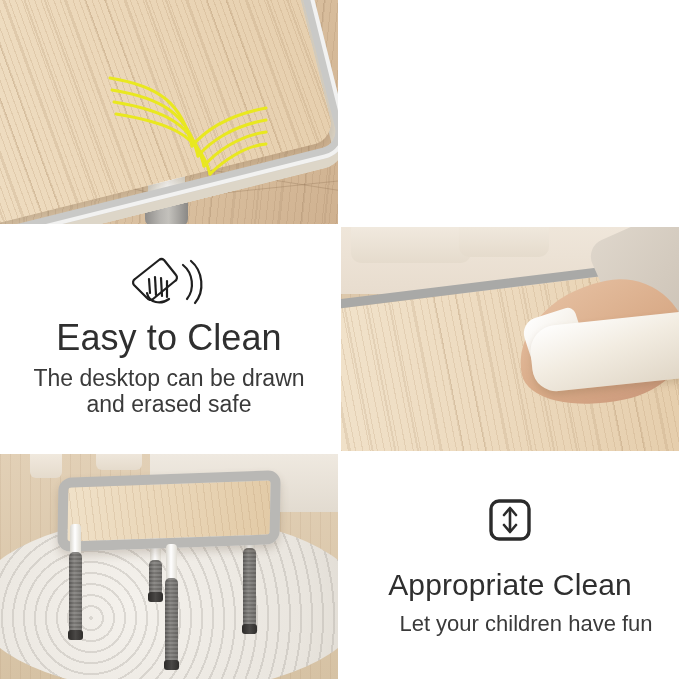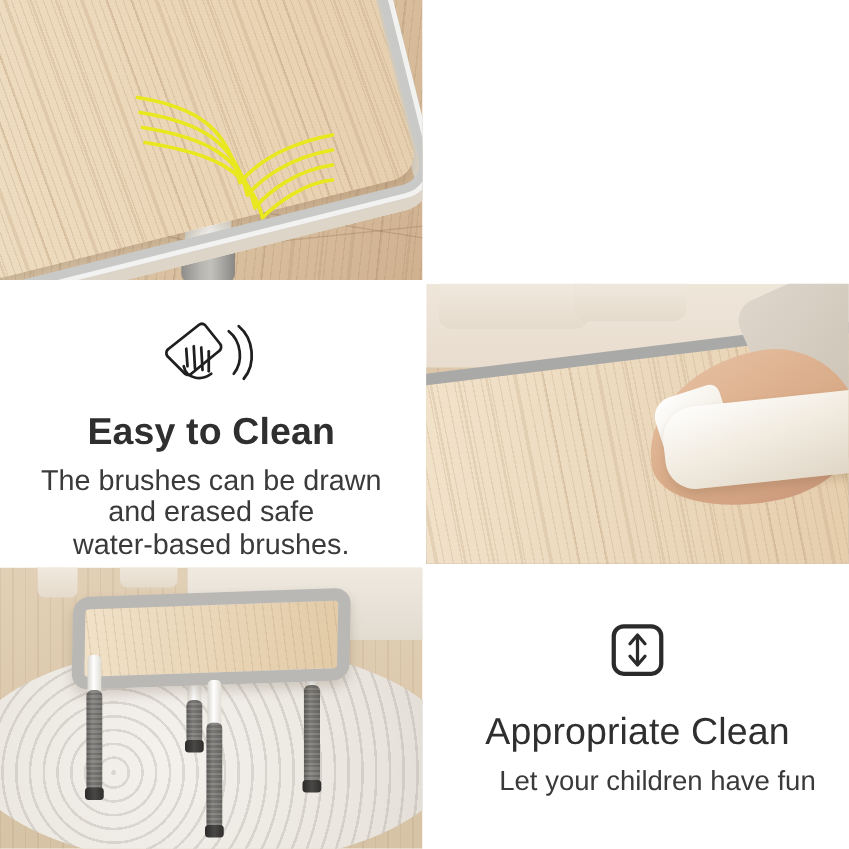--- a/index.html
+++ b/index.html
@@ -58,21 +58,21 @@
     line-height: 1.12;
   }
 
   
   .c-tr .panel-icon  { margin-top: 38px; }
   .c-tr .panel-title { font-size: 30px; margin-top: 21px; }
   .c-tr .panel-sub   { font-size: 22px; margin-top: 9px; white-space: nowrap; }
 
   
   .c-ml .panel-icon  { margin-top: 28px; }
-  .c-ml .panel-title { font-size: 30px; margin-top: 13px; font-weight: bold; }
+  .c-ml .panel-title { font-size: 36px; margin-top: 2px; }
   .c-ml .panel-sub   { font-size: 23px; margin-top: 8px; }
 
   
   .c-br .panel-icon  { margin-top: 43px; }
   .c-br .panel-title { font-size: 30px; margin-top: 21px; }
   .c-br .panel-sub   { font-size: 22px; margin-top: 9px; white-space: nowrap; margin-left: 32px; }
 
   
   .photo { position: absolute; inset: 0; }
 
@@ -353,23 +353,22 @@
           <path d="M32 23 L33 41"></path>
           <path d="M38 26 L38 42"></path>
           <path d="M18 38 C 20 48, 32 50, 40 44"></path>
           <path d="M54 10 C 64 18, 66 34, 58 44"></path>
           <path d="M62 6 C 74 16, 76 36, 66 48"></path>
         </g>
       </svg>
     </span>
     <div class="panel-title">Easy to Clean</div>
     <div class="panel-sub">
-      <div>The brushes can be drawn</div>
+      <div>The desktop can be drawn</div>
       <div>and erased safe</div>
-      <div>water-based brushes.</div>
     </div>
   </div>
 
   <div class="cell c-mr">
     <div class="photo">
       <div class="mr-wall"></div>
       <div class="mr-sofa" style="left:10px; top:-8px; width:120px; height:44px;"></div>
       <div class="mr-sofa" style="left:118px; top:-10px; width:90px; height:40px;"></div>
       <div class="mr-floor"></div>
       <div class="mr-frame-low"></div>

